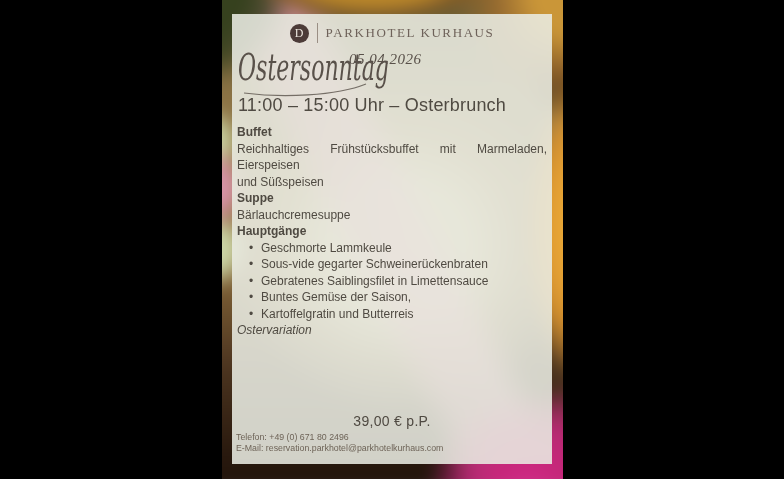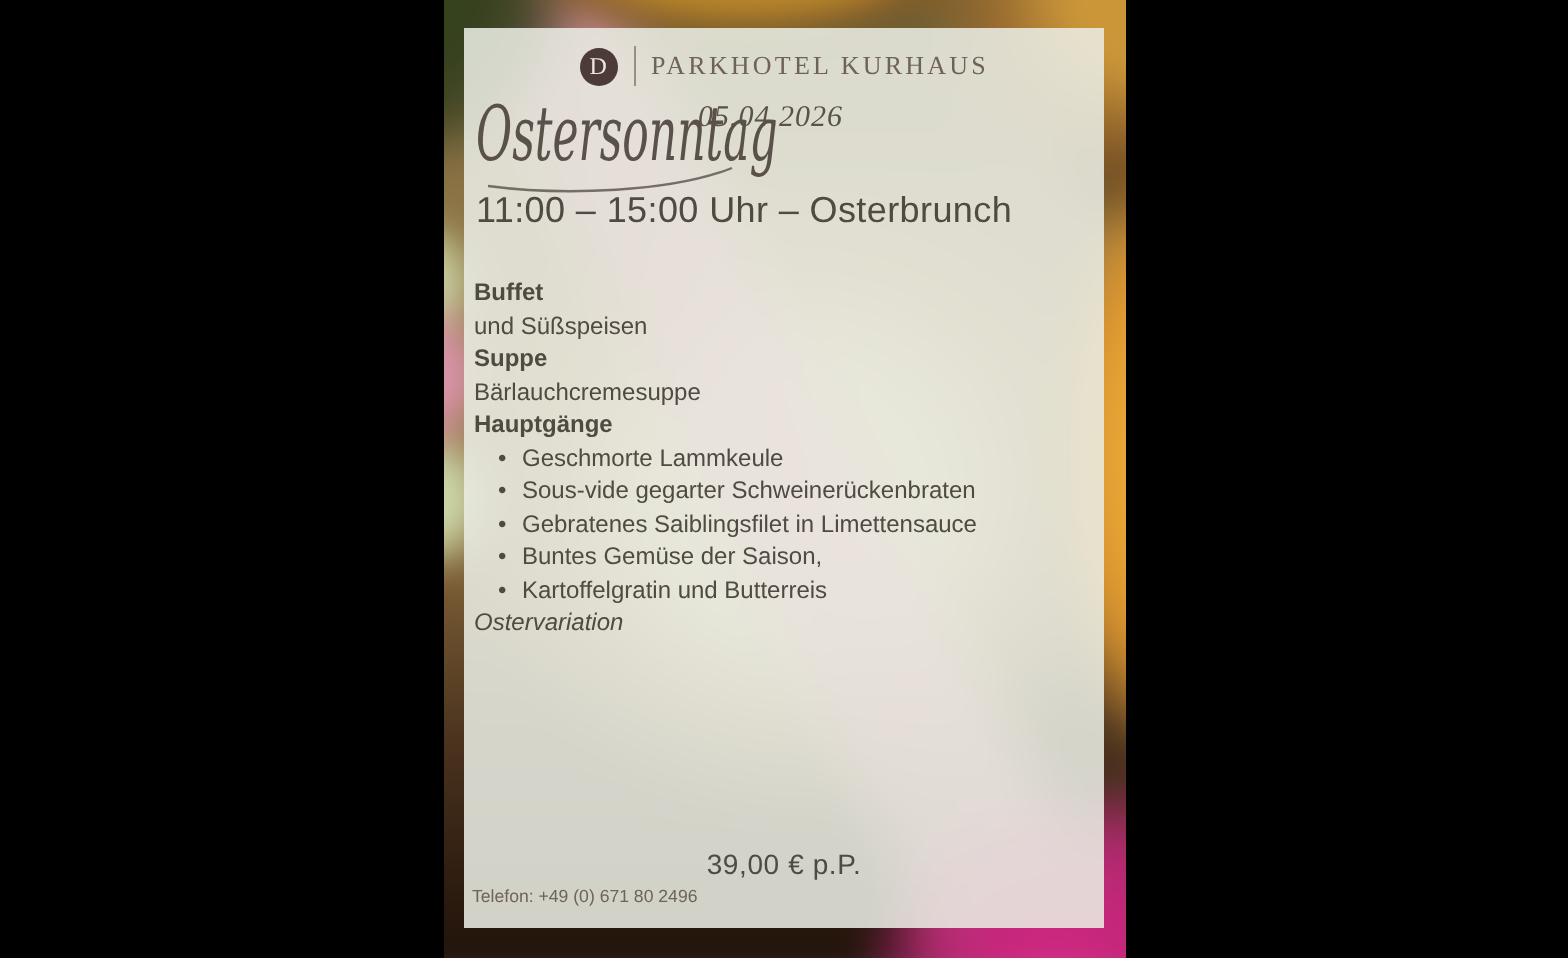--- a/index.html
+++ b/index.html
@@ -124,21 +124,21 @@
   }
   .event-time {
     margin-top: 10px;
     padding-left: 2px;
     font-size: 18px;
     letter-spacing: 0.2px;
     color: #4f4a42;
     flex: 0 0 auto;
   }
   .menu {
-    margin-top: 22px;
+    margin-top: 8px;
     padding: 0 1px;
     flex: 0 0 auto;
   }
   .menu-heading {
     font-weight: bold;
     font-size: 12px;
     line-height: 16.5px;
   }
   .menu-par {
     margin: 0;
@@ -207,20 +207,21 @@
       <svg class="title-flourish" width="130" height="16" viewBox="0 0 130 16">
         <path d="M4,12 C42,17 96,15 126,3" fill="none" stroke="#59514a" stroke-width="1.2" opacity="0.8"></path>
       </svg>
     </div>
 
     <div class="event-time">11:00 – 15:00 Uhr – Osterbrunch</div>
 
     <div class="menu">
 
       <div class="menu-heading">Buffet</div>
+      <p class="menu-par force-justify">Reichhaltiges Frühstücksbuffet mit Marmeladen, Eierspeisen</p>
       <p class="menu-par">und Süßspeisen</p>
 
       <div class="menu-heading">Suppe</div>
       <p class="menu-par">Bärlauchcremesuppe</p>
 
       <div class="menu-heading">Hauptgänge</div>
       <ul class="menu-list">
         <li>Geschmorte Lammkeule</li>
         <li>Sous-vide gegarter Schweinerückenbraten</li>
         <li>Gebratenes Saiblingsfilet in Limettensauce</li>
@@ -231,16 +232,17 @@
       <p class="menu-par italic">Ostervariation</p>
 
     </div>
 
     <div class="spacer"></div>
 
     <div class="price">39,00 € p.P.</div>
 
     <div class="contact">
       <div>Telefon: +49 (0) 671 80 2496</div>
+      <div>E-Mail: reservation.parkhotel@parkhotelkurhaus.com</div>
     </div>
 
   </div>
 </div>
 
 </body></html>

